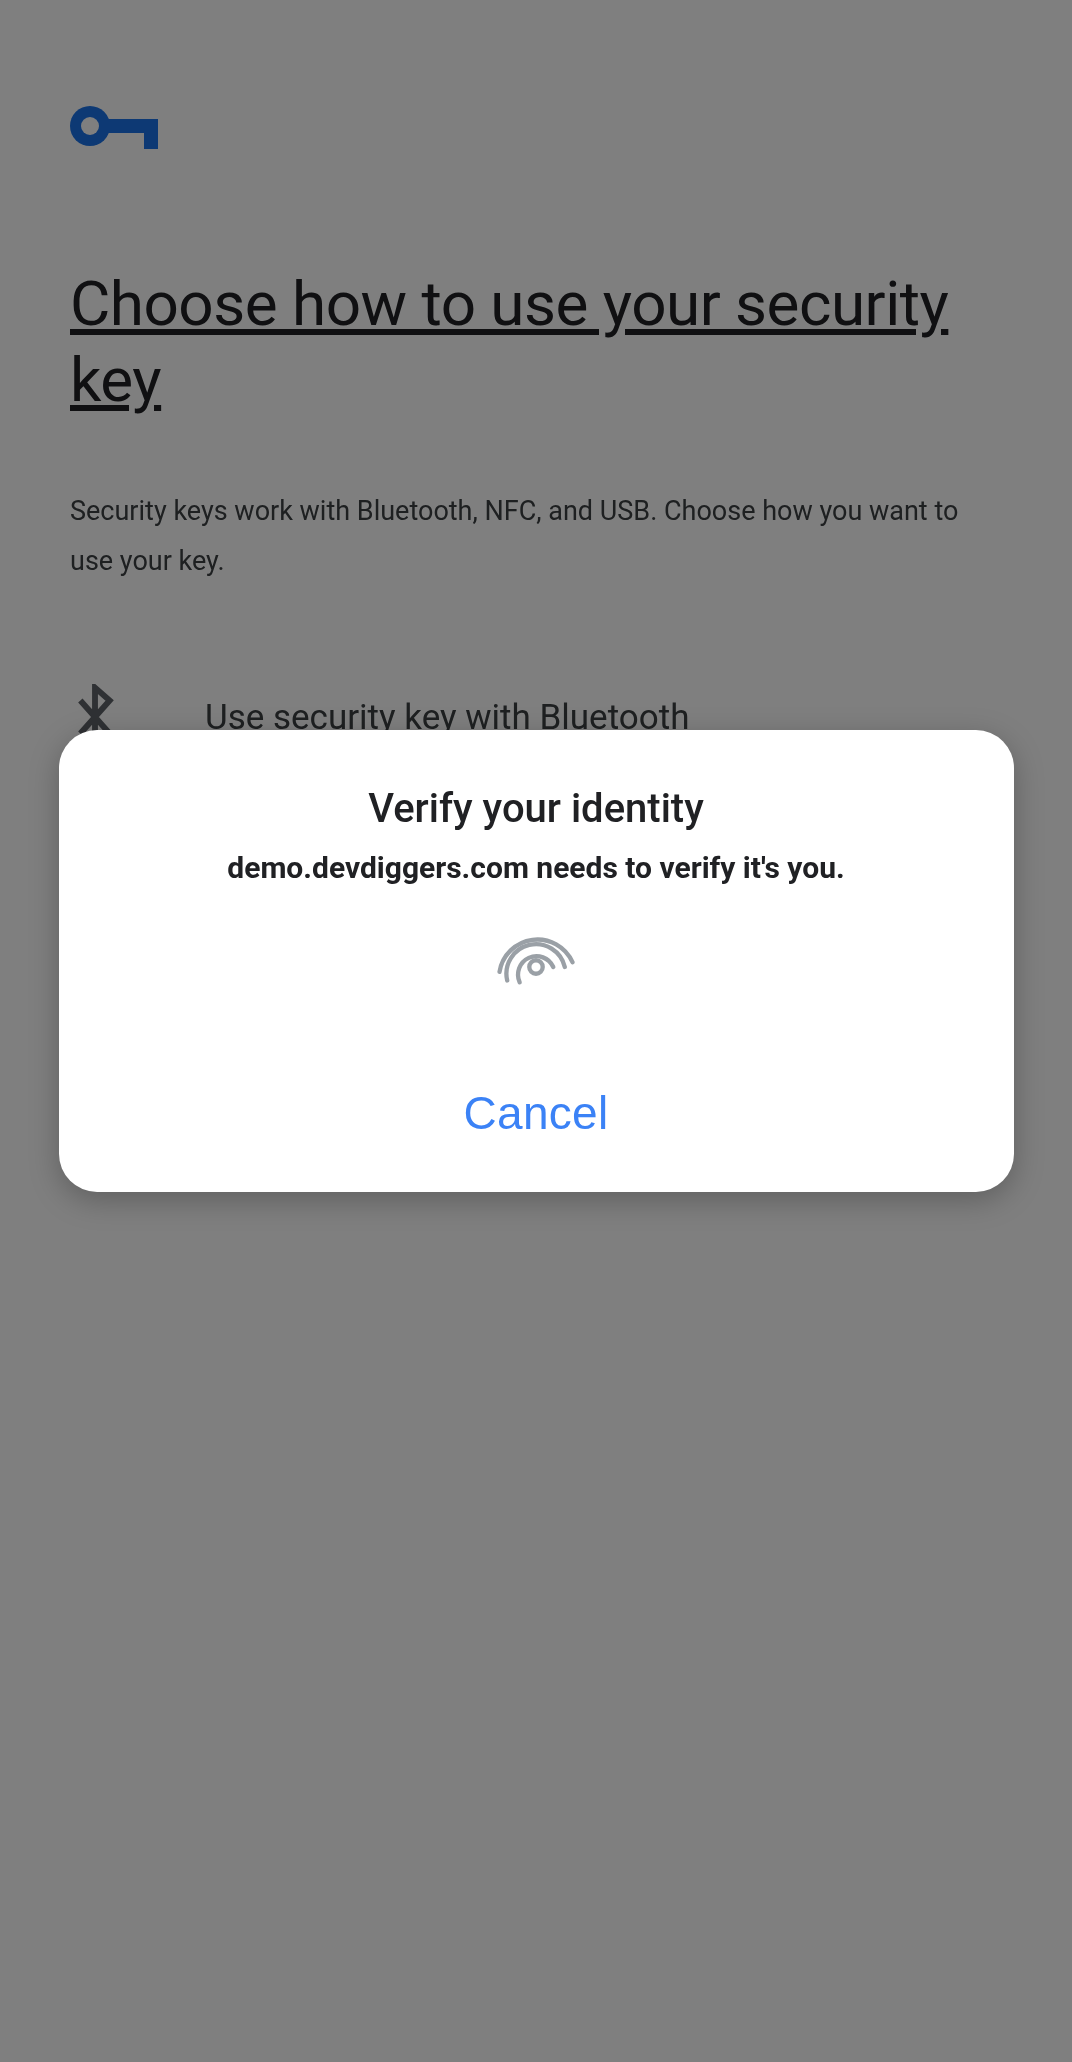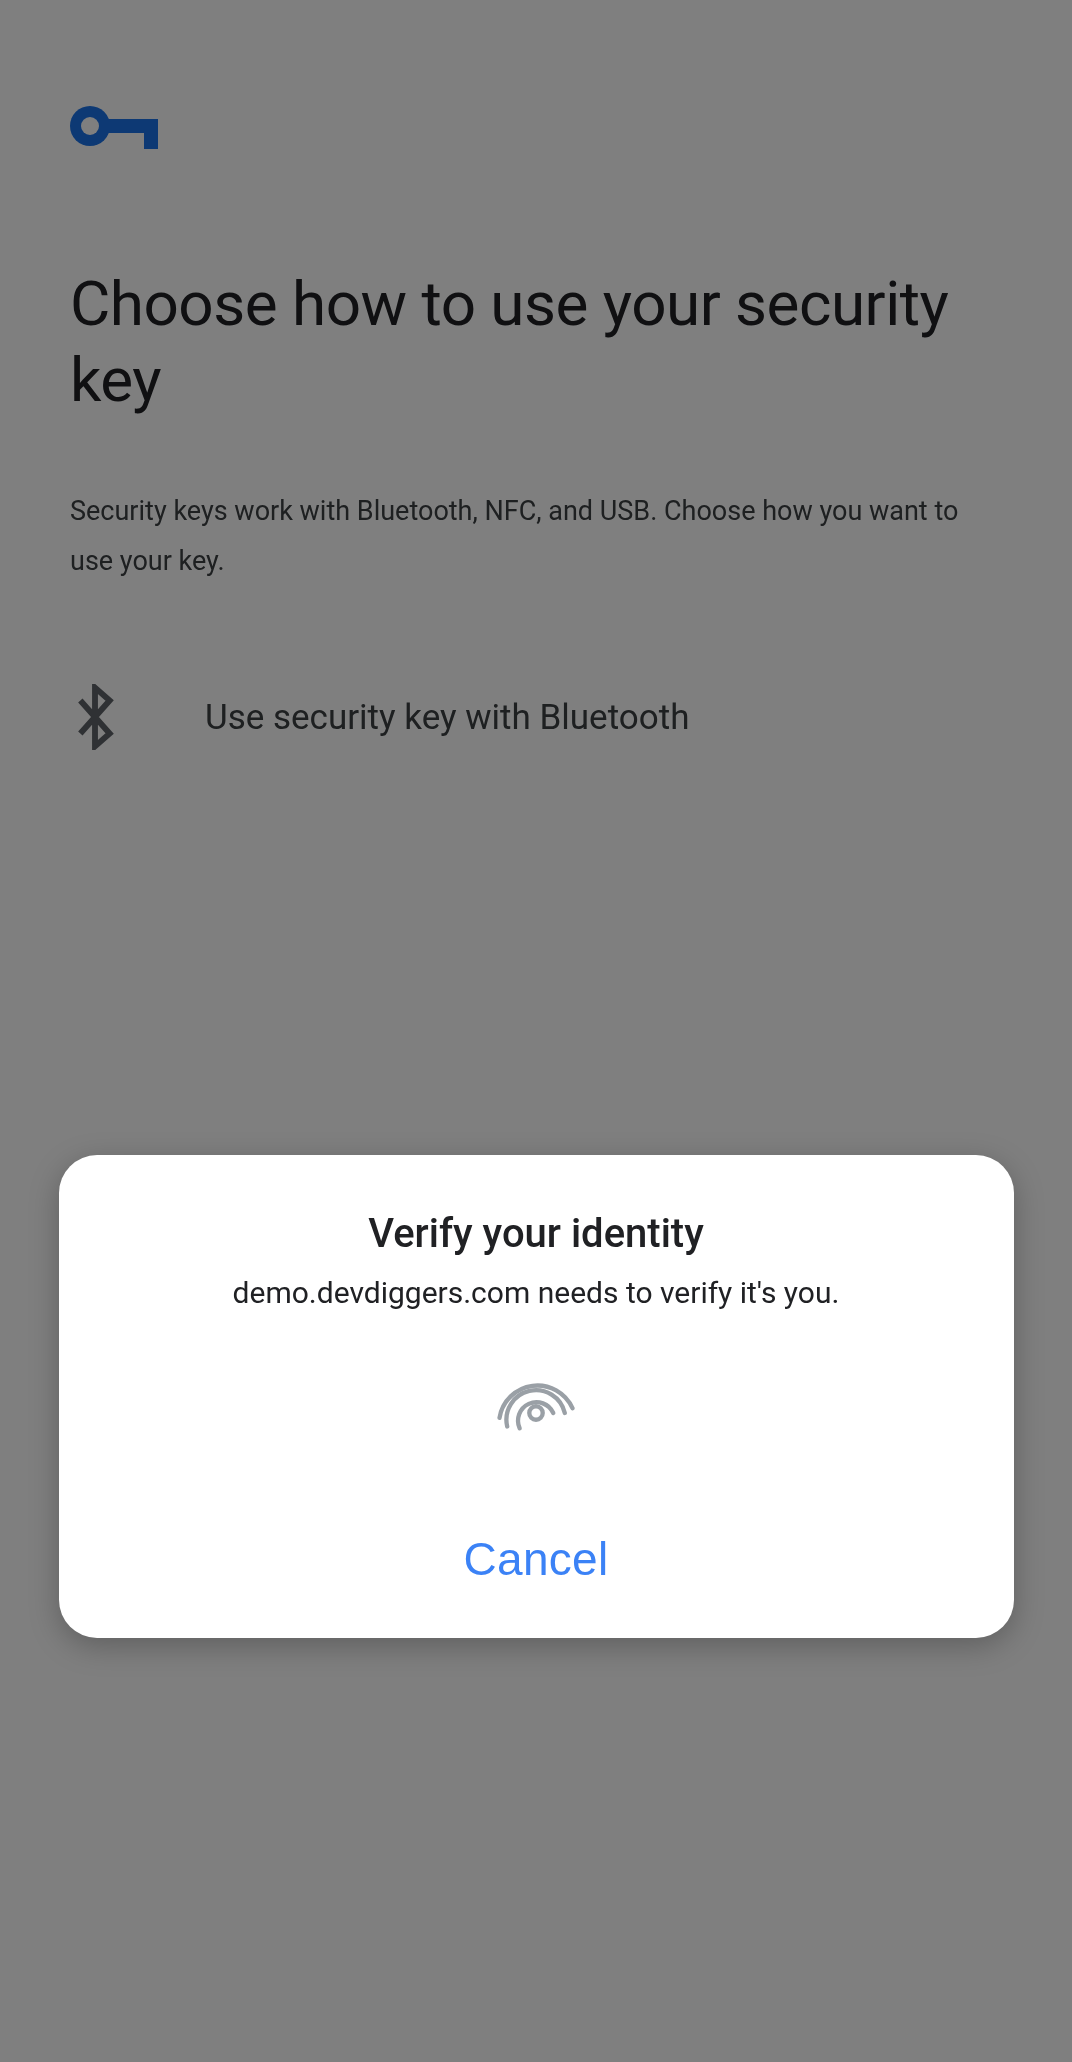--- a/index.html
+++ b/index.html
@@ -21,20 +21,21 @@
     .key-icon {
       margin-bottom: 110px;
     }
     .page-title {
       font-size: 62px;
       font-weight: 400;
       color: #202124;
       line-height: 1.22;
       margin-bottom: 70px;
       letter-spacing: -0.5px;
+      text-decoration: underline;
     }
     .page-description {
       font-size: 27px;
       font-weight: 400;
       color: #3c4043;
       line-height: 1.85;
       margin-bottom: 85px;
     }
     .option-row {
       display: flex;
@@ -55,21 +56,21 @@
       font-weight: 400;
     }
     .overlay {
       position: absolute;
       top: 0;
       left: 0;
       width: 100%;
       height: 100%;
       background: rgba(0, 0, 0, 0.5);
       display: flex;
-      align-items: center;
+      align-items: flex-start;
       justify-content: center;
     }
     .dialog {
       margin-top: 730px;
       width: 955px;
       background: #ffffff;
       border-radius: 38px;
       padding: 55px 40px 40px 40px;
       box-shadow: 0 8px 30px rgba(0,0,0,0.25);
       display: flex;
@@ -77,23 +78,23 @@
       align-items: center;
     }
     .dialog-title {
       font-size: 40px;
       font-weight: 500;
       color: #202124;
       margin-bottom: 18px;
     }
     .dialog-subtitle {
       font-size: 30px;
-      font-weight: 400;
+      font-weight: 700;
       color: #202124;
-      margin-bottom: 55px;
+      margin-bottom: 34px;
       text-align: center;
     }
     .fingerprint-icon {
       margin-bottom: 55px;
     }
     .dialog-cancel {
       font-size: 46px;
       font-weight: 500;
       color: #3b82f6;
       background: none;

